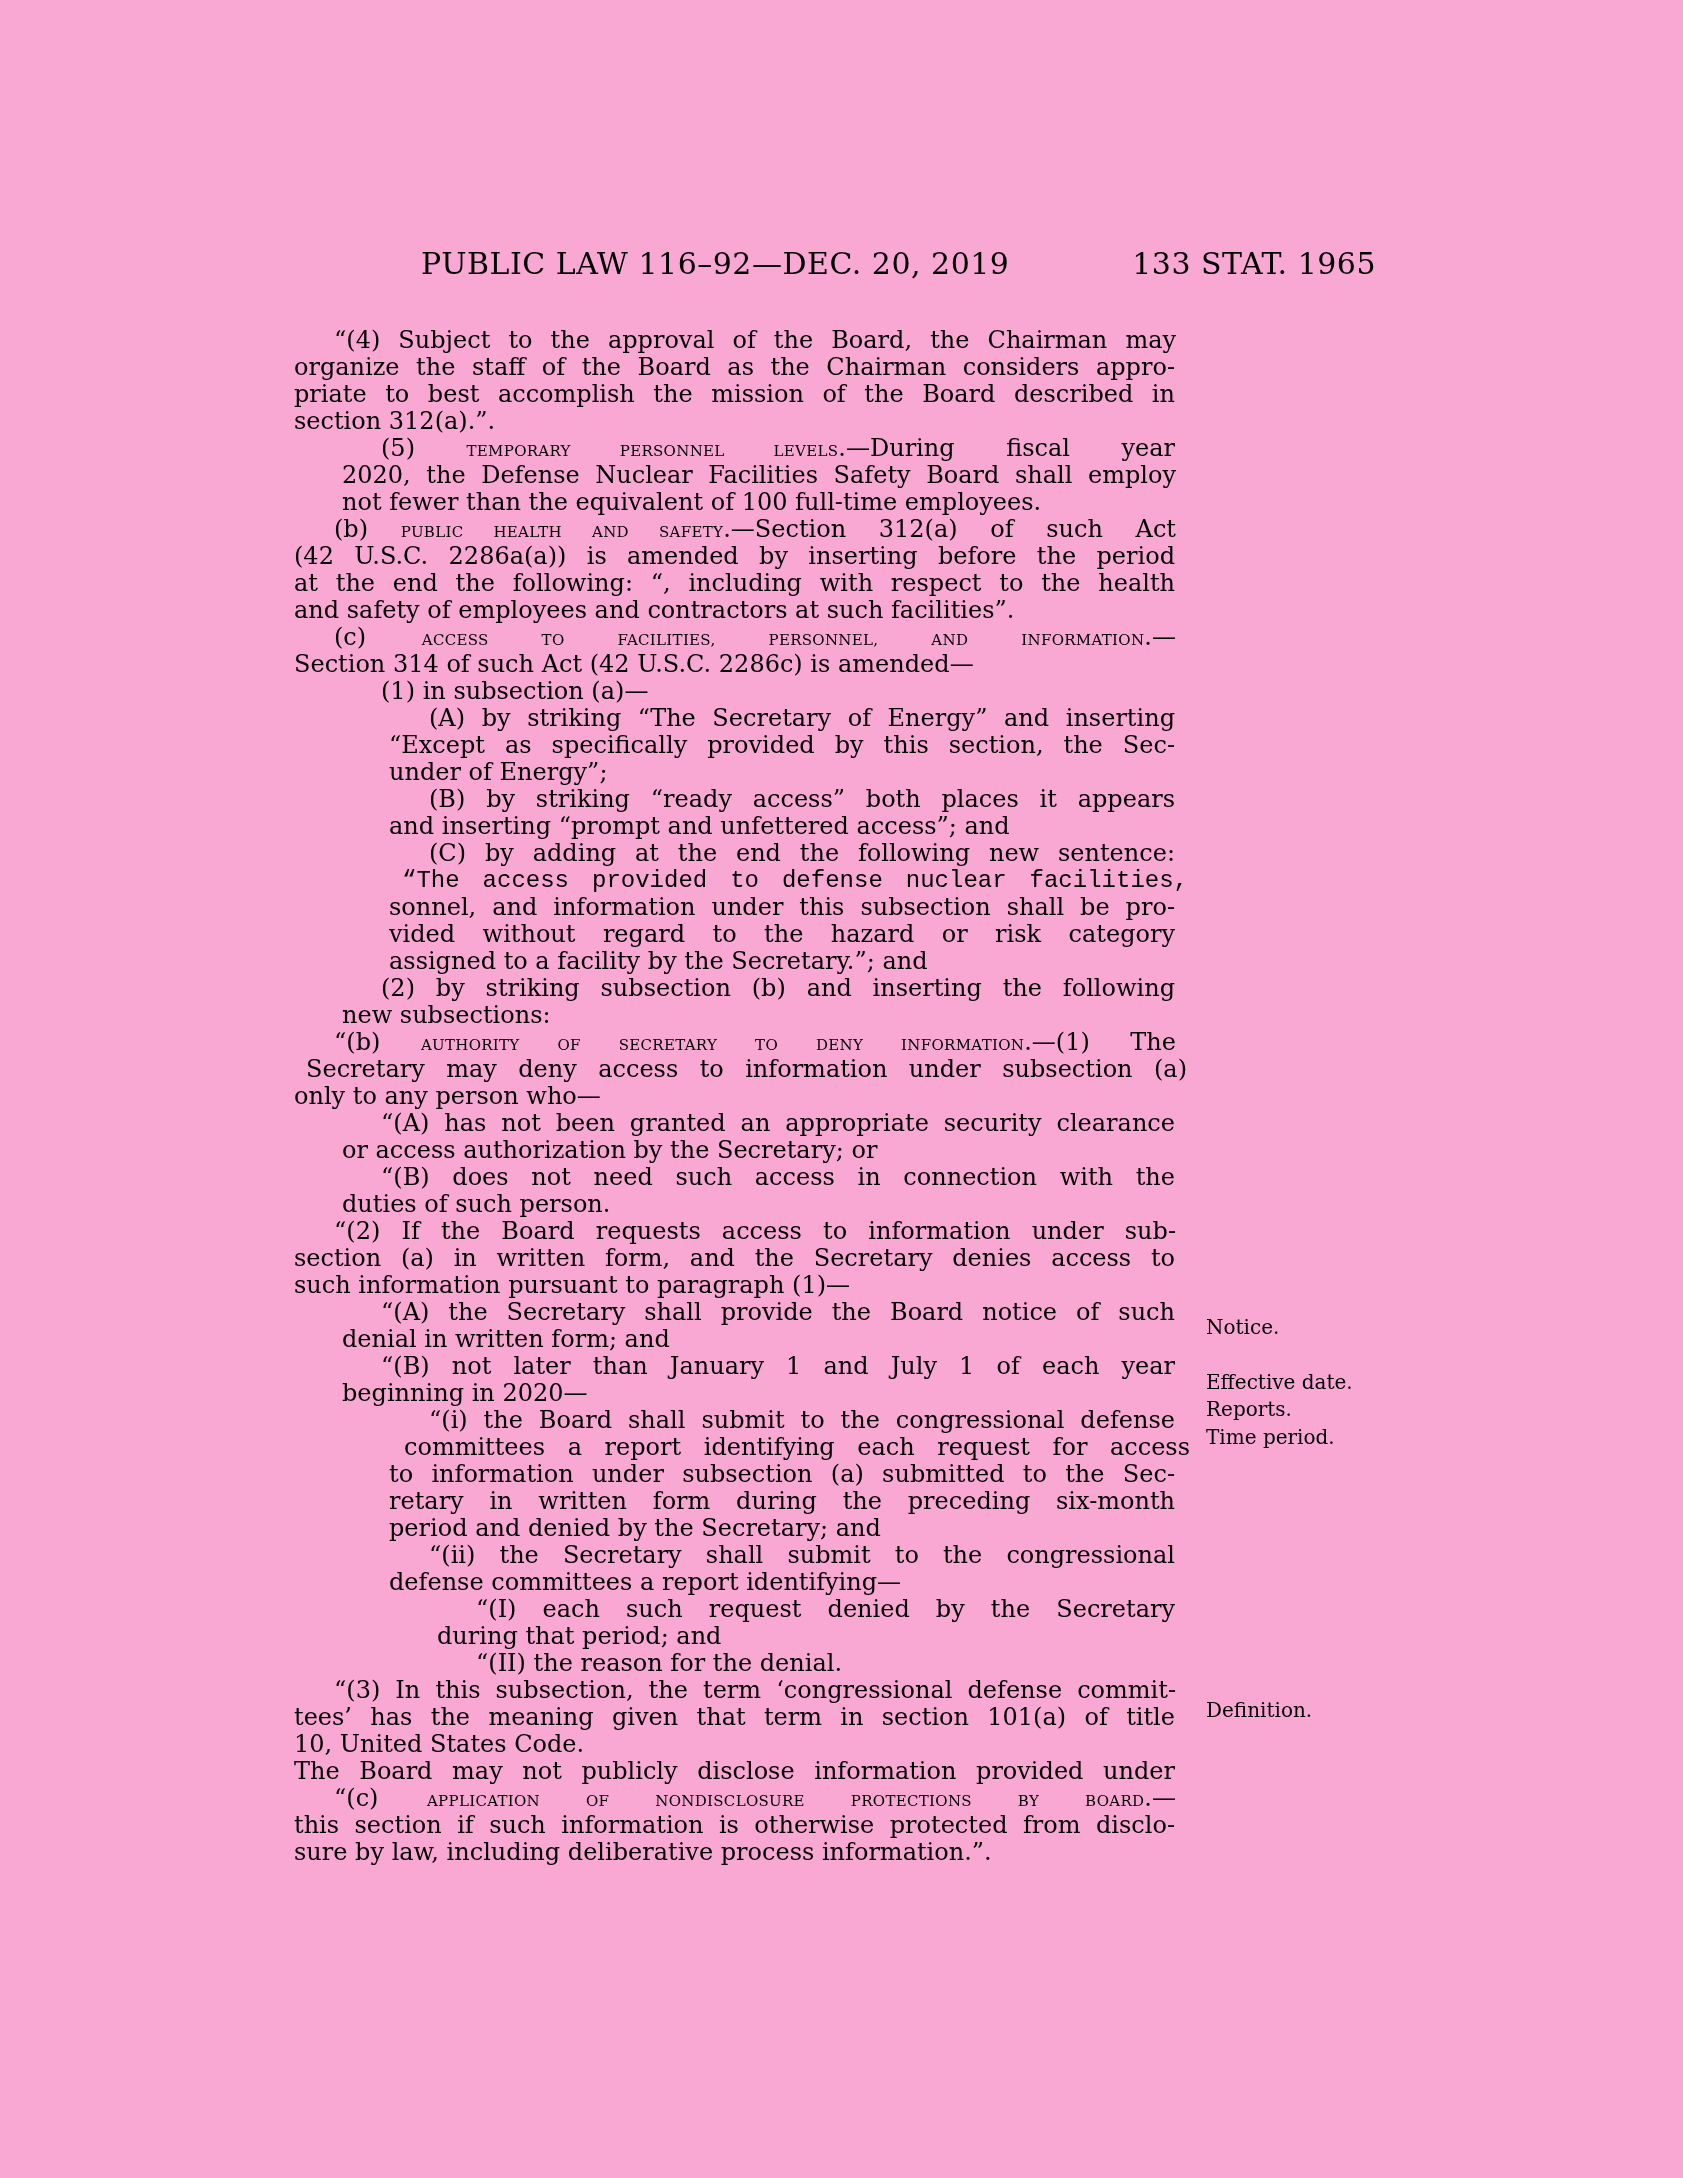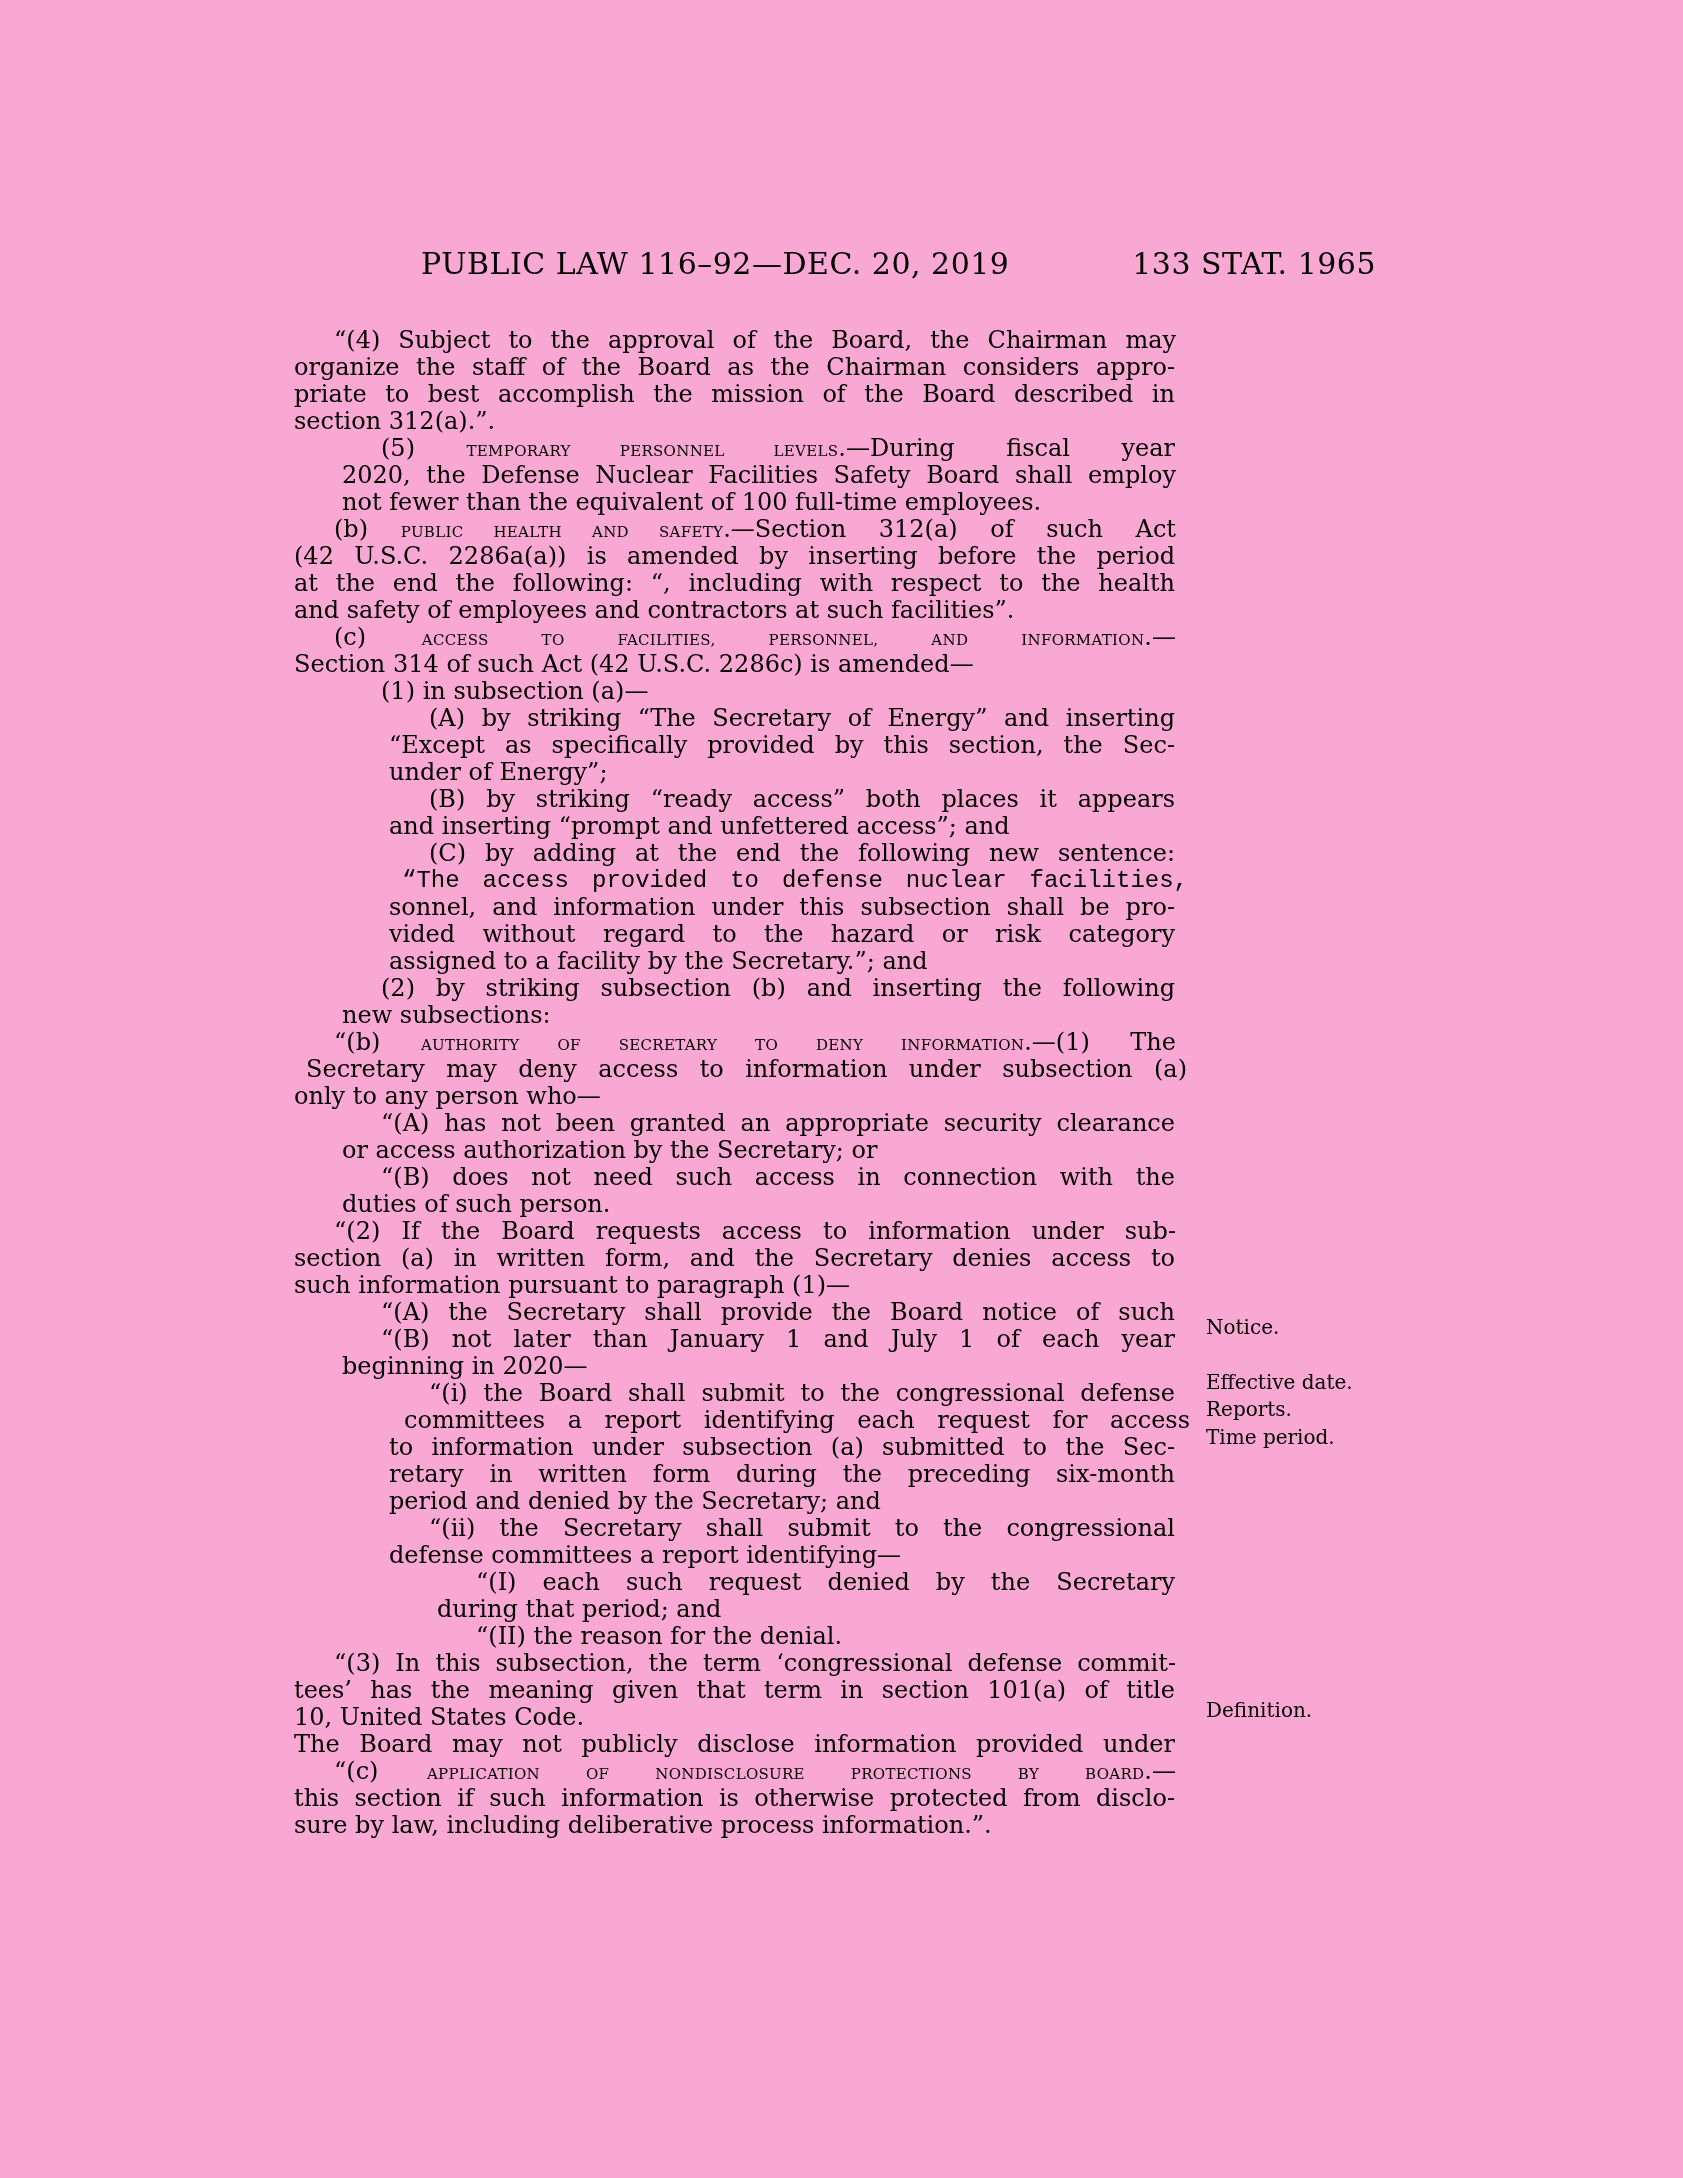--- a/index.html
+++ b/index.html
@@ -93,20 +93,21 @@
       <div class="line j" style="margin-left: 12px; width: 881px;"><span>Secretary may deny access to information under subsection (a)</span></div>
       <div class="line" style="margin-left: 0px; width: 881px;"><span>only to any person who—</span></div>
       <div class="line j" style="margin-left: 87px; width: 794px;"><span>“(A) has not been granted an appropriate security clearance</span></div>
       <div class="line" style="margin-left: 48px; width: 834px;"><span>or access authorization by the Secretary; or</span></div>
       <div class="line j" style="margin-left: 87px; width: 794px;"><span>“(B) does not need such access in connection with the</span></div>
       <div class="line" style="margin-left: 48px; width: 834px;"><span>duties of such person.</span></div>
       <div class="line j" style="margin-left: 40px; width: 842px;"><span>“(2) If the Board requests access to information under sub-</span></div>
       <div class="line j" style="margin-left: 0px; width: 881px;"><span>section (a) in written form, and the Secretary denies access to</span></div>
       <div class="line" style="margin-left: 0px; width: 881px;"><span>such information pursuant to paragraph (1)—</span></div>
       <div class="line j" style="margin-left: 87px; width: 794px;"><span>“(A) the Secretary shall provide the Board notice of such</span></div>
+      <div class="line" style="margin-left: 48px; width: 834px;"><span>denial in written form; and</span></div>
       <div class="line j" style="margin-left: 87px; width: 794px;"><span>“(B) not later than January 1 and July 1 of each year</span></div>
       <div class="line" style="margin-left: 48px; width: 834px;"><span>beginning in 2020—</span></div>
       <div class="line j" style="margin-left: 135px; width: 746px;"><span>“(i) the Board shall submit to the congressional defense</span></div>
       <div class="line j" style="margin-left: 110px; width: 786px;"><span>committees a report identifying each request for access</span></div>
       <div class="line j" style="margin-left: 95px; width: 786px;"><span>to information under subsection (a) submitted to the Sec-</span></div>
       <div class="line j" style="margin-left: 95px; width: 786px;"><span>retary in written form during the preceding six-month</span></div>
       <div class="line" style="margin-left: 95px; width: 786px;"><span>period and denied by the Secretary; and</span></div>
       <div class="line j" style="margin-left: 135px; width: 746px;"><span>“(ii) the Secretary shall submit to the congressional</span></div>
       <div class="line" style="margin-left: 95px; width: 786px;"><span>defense committees a report identifying—</span></div>
       <div class="line j" style="margin-left: 182px; width: 699px;"><span>“(I) each such request denied by the Secretary</span></div>

